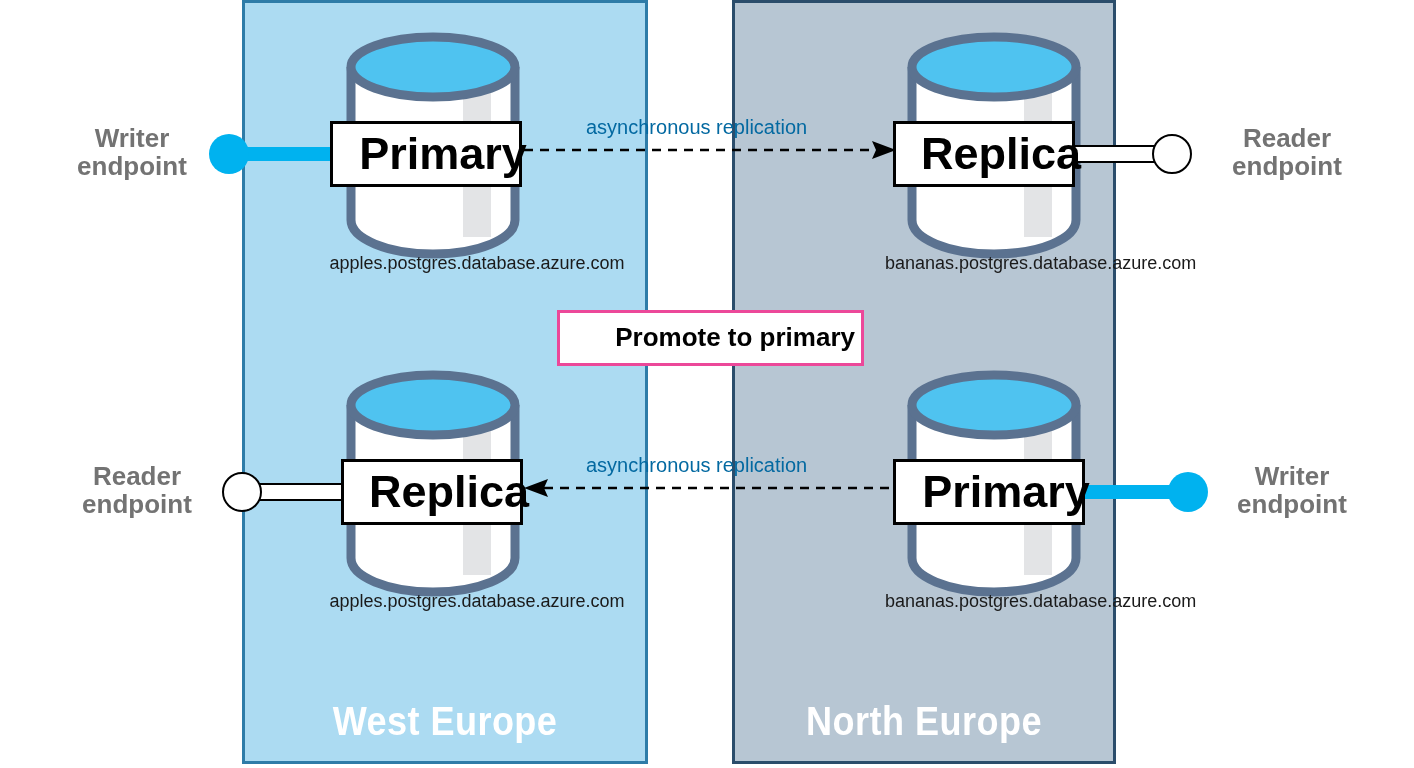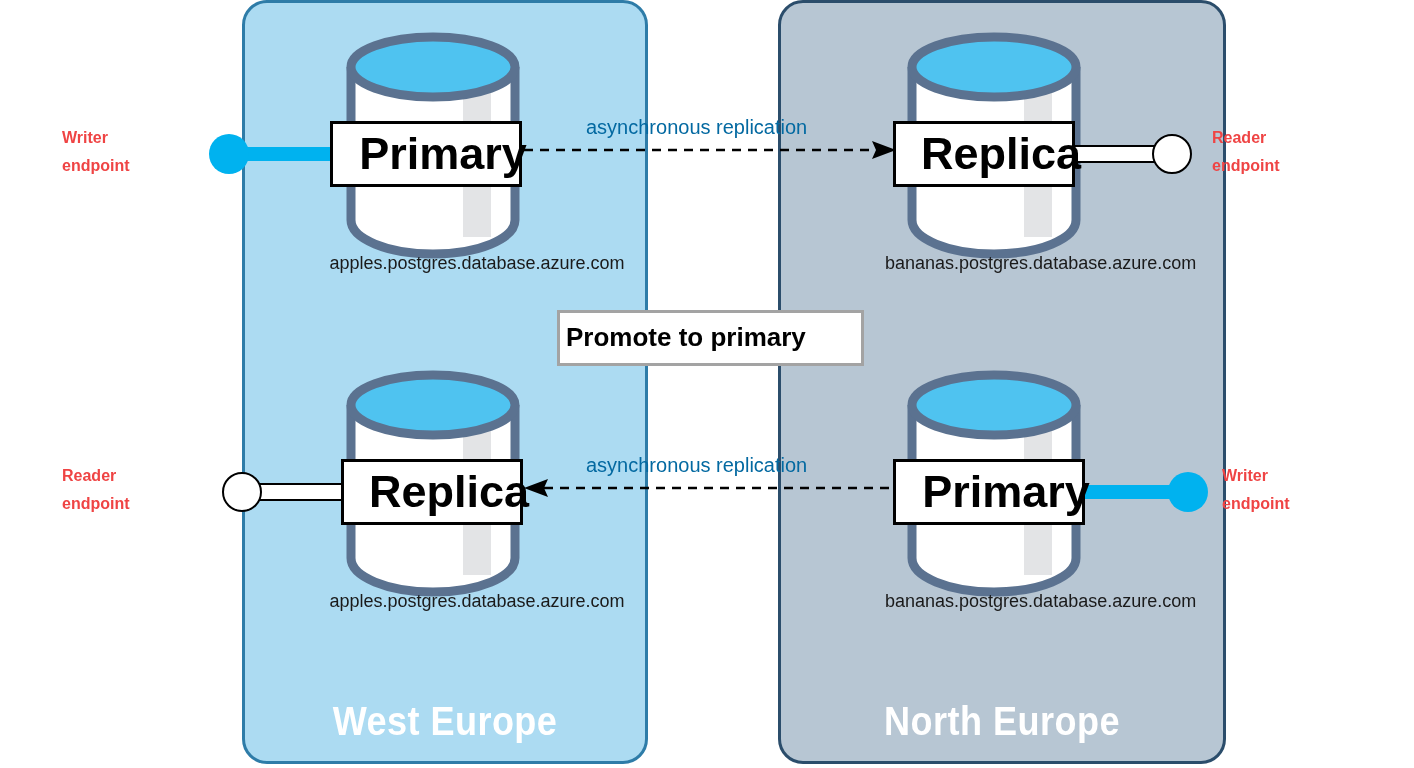--- a/index.html
+++ b/index.html
@@ -15,34 +15,33 @@
     width: 1414px;
     height: 768px;
     background: #ffffff;
     overflow: hidden;
   }
 
   
   .region {
     position: absolute;
     box-sizing: border-box;
-    border-radius: 25px;
   }
   #region-west {
     left: 242px;
     top: 0px;
     width: 406px;
     height: 764px;
     background: #acdbf2;
     border: 3px solid #2e7ca8;
   }
   #region-north {
-    left: 778px;
+    left: 732px;
     top: 0px;
-    width: 448px;
+    width: 384px;
     height: 764px;
     background: #b7c6d3;
     border: 3px solid #2b4d6b;
   }
   .region-label {
     position: absolute;
     left: 0;
     right: 0;
     bottom: 16px;
     text-align: center;
@@ -89,24 +88,24 @@
     color: #1a1a1a;
     text-align: center;
     white-space: nowrap;
     z-index: 5;
     margin-left: 44px;
   }
 
   
   .endpoint-label {
     position: absolute;
-    font-size: 16px;
-    font-weight: bold;
-    color: #ef4444;
-    text-align: left;
+    font-size: 26px;
+    font-weight: bold;
+    color: #737373;
+    text-align: center;
     line-height: 28px;
     white-space: nowrap;
     z-index: 5;
   }
 
   
   .writer-dot {
     position: absolute;
     width: 40px;
     height: 40px;
@@ -157,23 +156,23 @@
   }
 
   
   #promote-box {
     position: absolute;
     left: 557px;
     top: 310px;
     width: 307px;
     box-sizing: border-box;
     background: #ffffff;
-    border: 3px solid #a3a3a3;
+    border: 3px solid #ec4899;
     padding: 8px 6px 10px 6px;
-    text-align: left;
+    text-align: right;
     font-size: 26px;
     font-weight: bold;
     line-height: 32px;
     color: #000000;
     z-index: 8;
   }
 </style>
 </head>
 <body>
 

